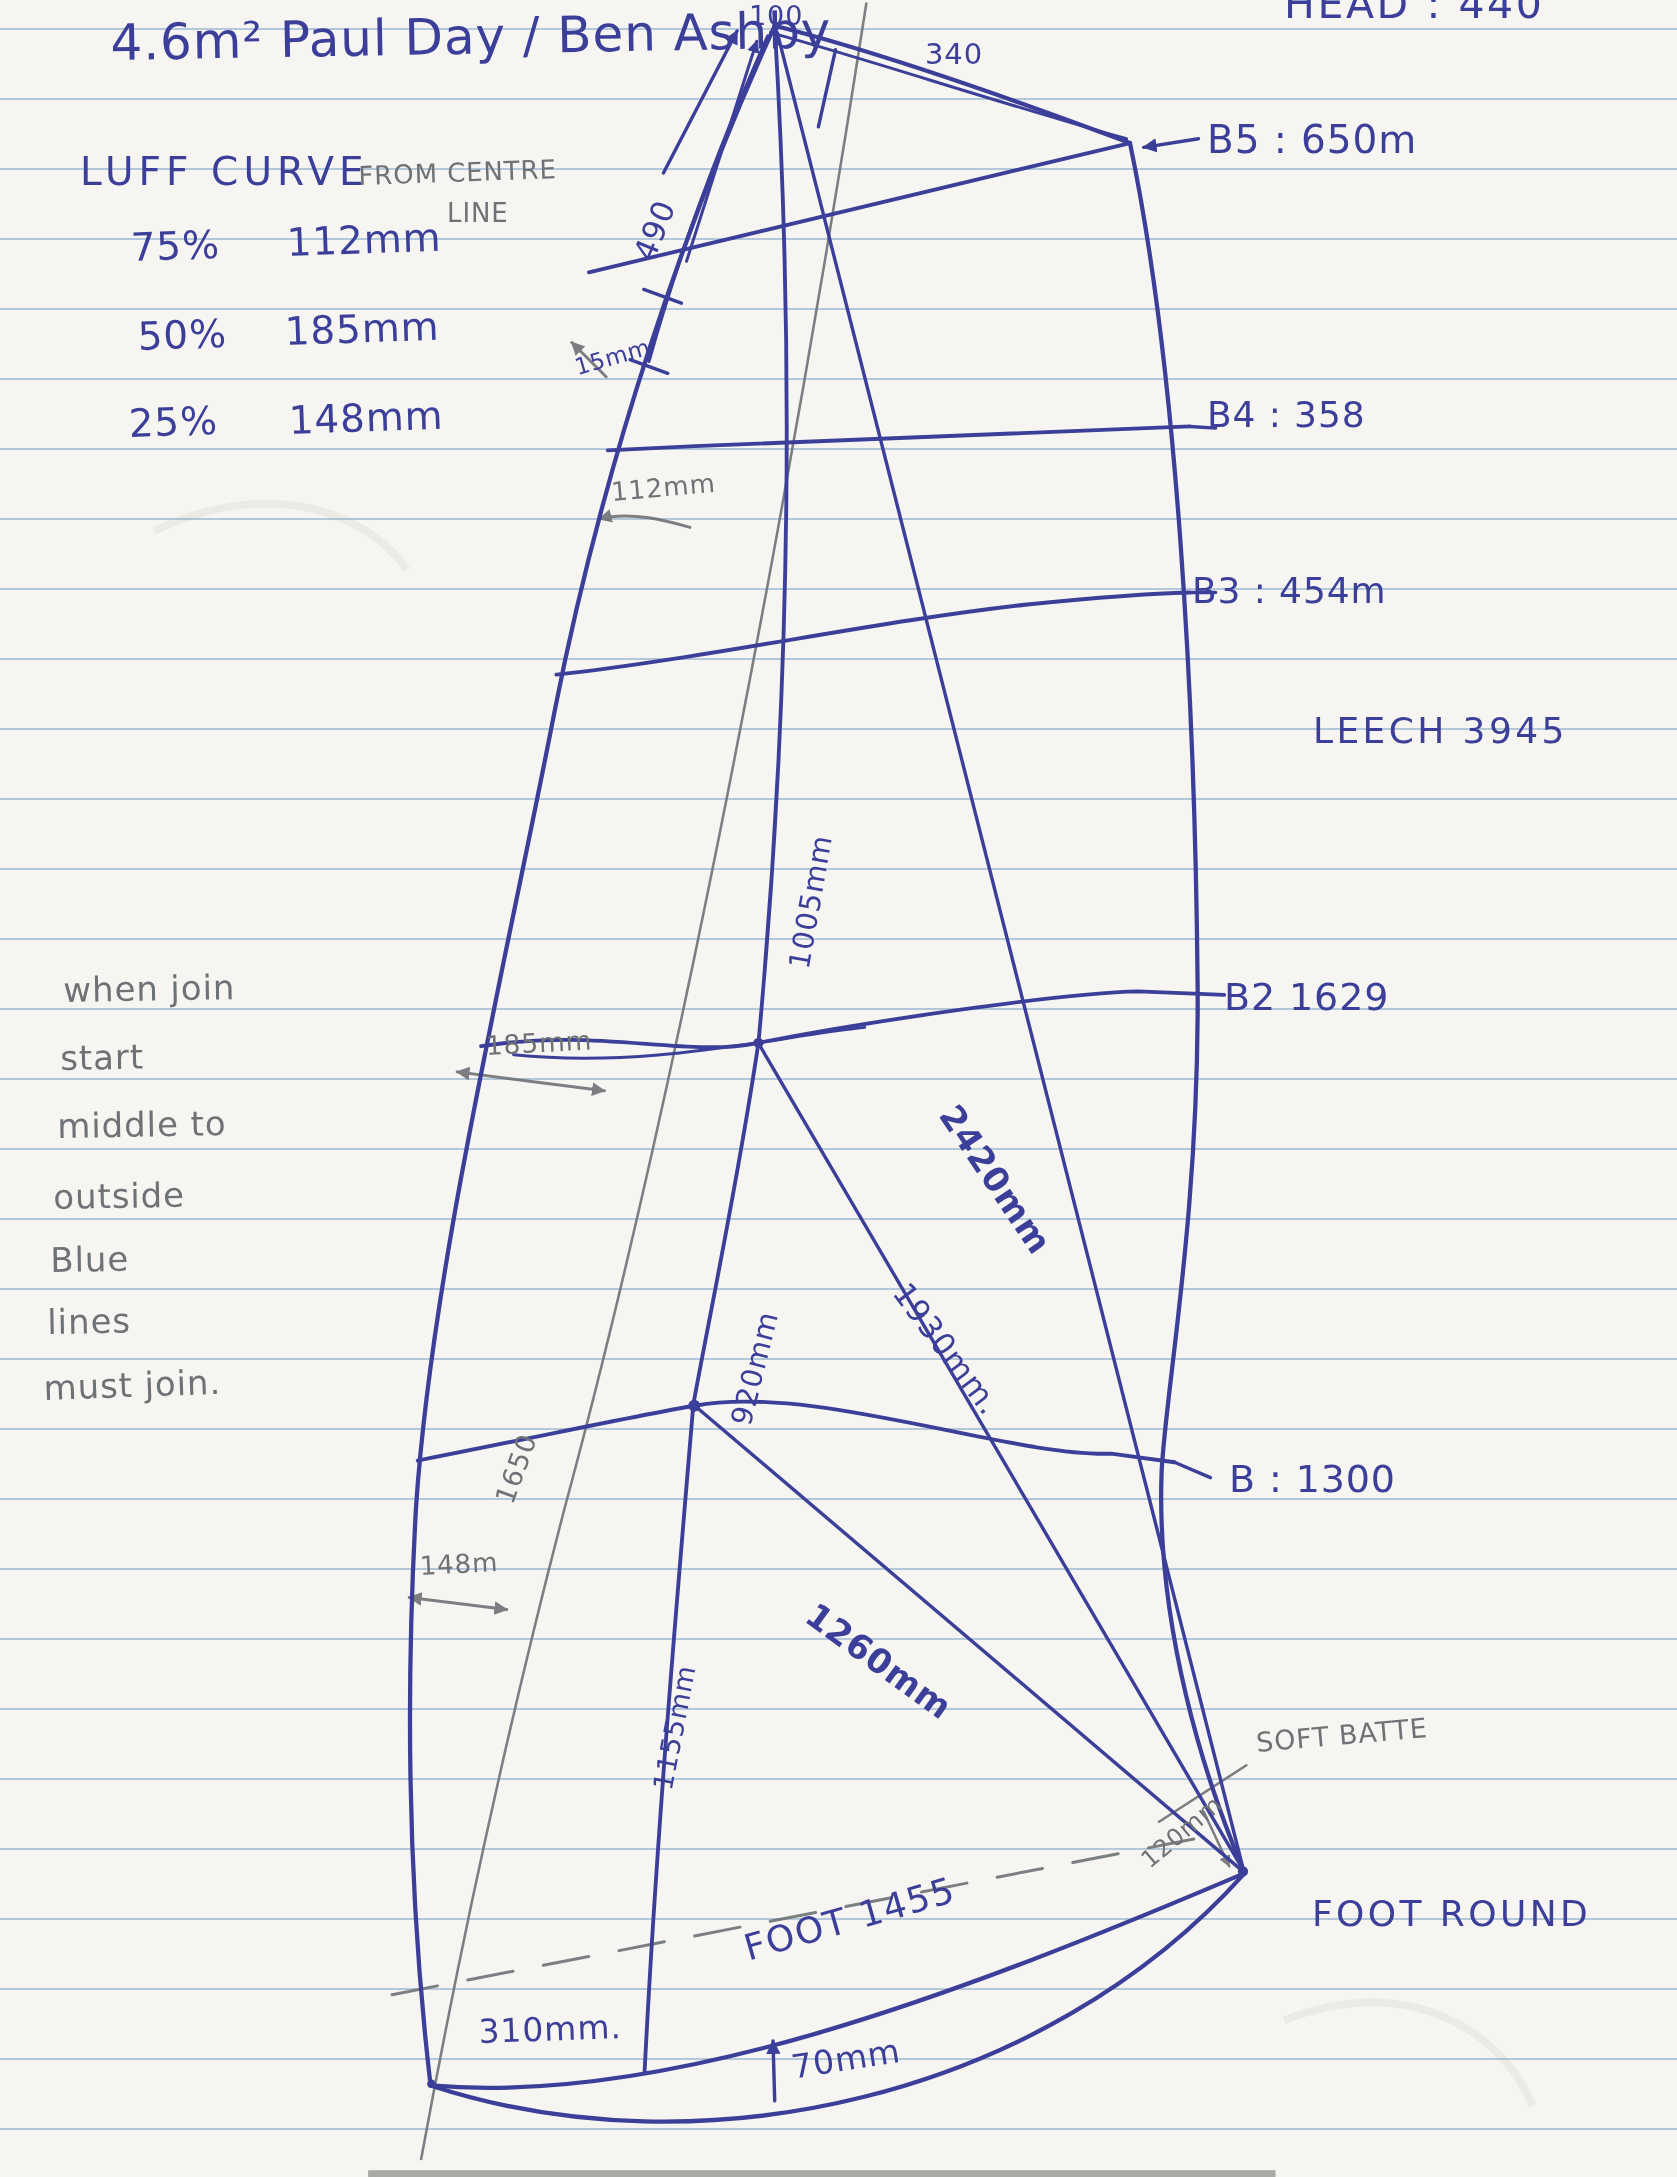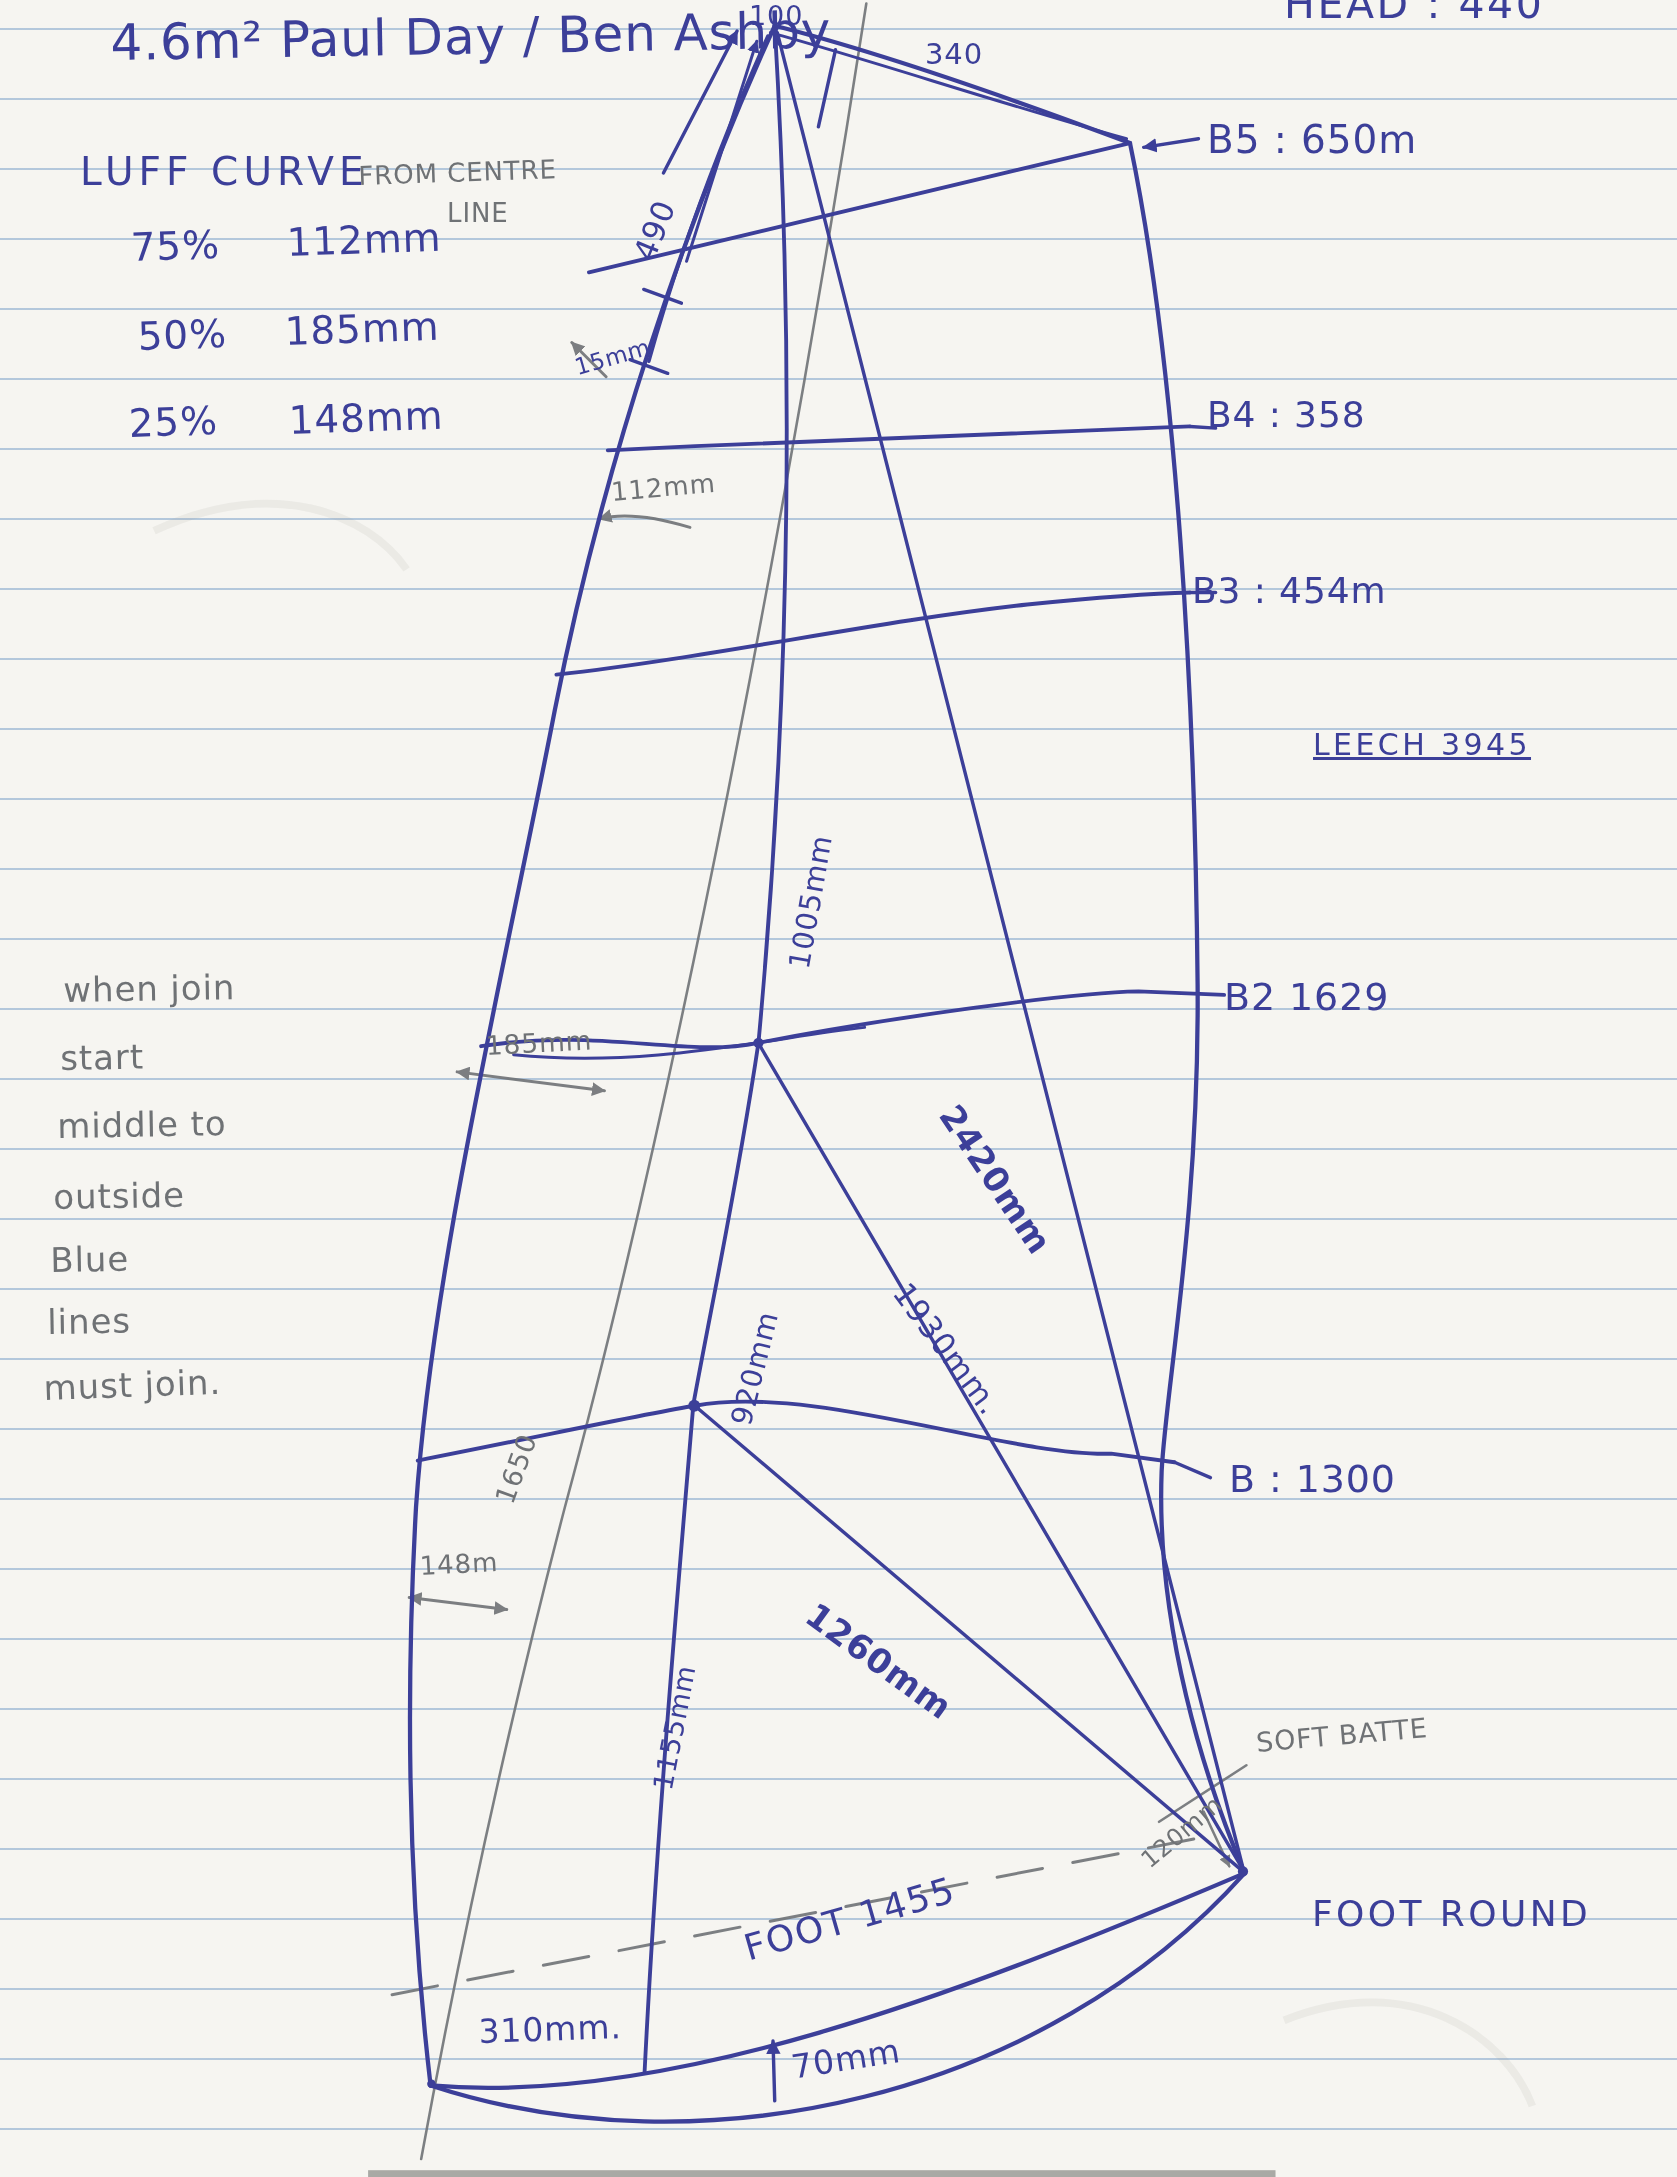--- a/index.html
+++ b/index.html
@@ -118,21 +118,21 @@
   <div class="lbl" style="left:288px;top:401px;font-size:39px;transform:rotate(-2deg);">148mm</div>
 
   <div class="lbl" style="left:749px;top:1.7px;font-size:27px;">100</div>
   <div class="lbl" style="left:925px;top:39px;font-size:29px;">340</div>
   <div class="lbl" style="left:628px;top:253px;font-size:31px;transform:rotate(-68deg);">490</div>
   <div class="lbl" style="left:572px;top:356px;font-size:23px;transform:rotate(-16deg);">15mm</div>
 
   <div class="lbl" style="left:1207px;top:120px;font-size:39px;">B5 : 650m</div>
   <div class="lbl" style="left:1207px;top:396px;font-size:36px;">B4 : 358</div>
   <div class="lbl" style="left:1192px;top:572px;font-size:36px;">B3 : 454m</div>
-  <div class="lbl ls4" style="left:1313px;top:729px;font-size:30px;text-decoration:underline;">LEECH 3945</div>
+  <div class="lbl ls4" style="left:1313px;top:712px;font-size:36px;">LEECH 3945</div>
   <div class="lbl" style="left:1224px;top:978px;font-size:38px;">B2  1629</div>
   <div class="lbl" style="left:1229px;top:1460px;font-size:38px;">B : 1300</div>
 
   <div class="lbl pencil" style="left:610px;top:479px;font-size:26px;transform:rotate(-5deg);">112mm</div>
   <div class="lbl pencil" style="left:485px;top:1032px;font-size:26.5px;transform:rotate(-3deg);">185mm</div>
   <div class="lbl pencil" style="left:419px;top:1553px;font-size:26px;transform:rotate(-3deg);">148m</div>
   <div class="lbl pencil" style="left:491px;top:1498px;font-size:27px;transform:rotate(-70deg);">1650</div>
 
   <div class="lbl" style="left:784px;top:966px;font-size:29px;transform:rotate(-80deg);">1005mm</div>
   <div class="lbl bold" style="left:962px;top:1099px;font-size:34px;transform:rotate(56deg);">2420mm</div>

